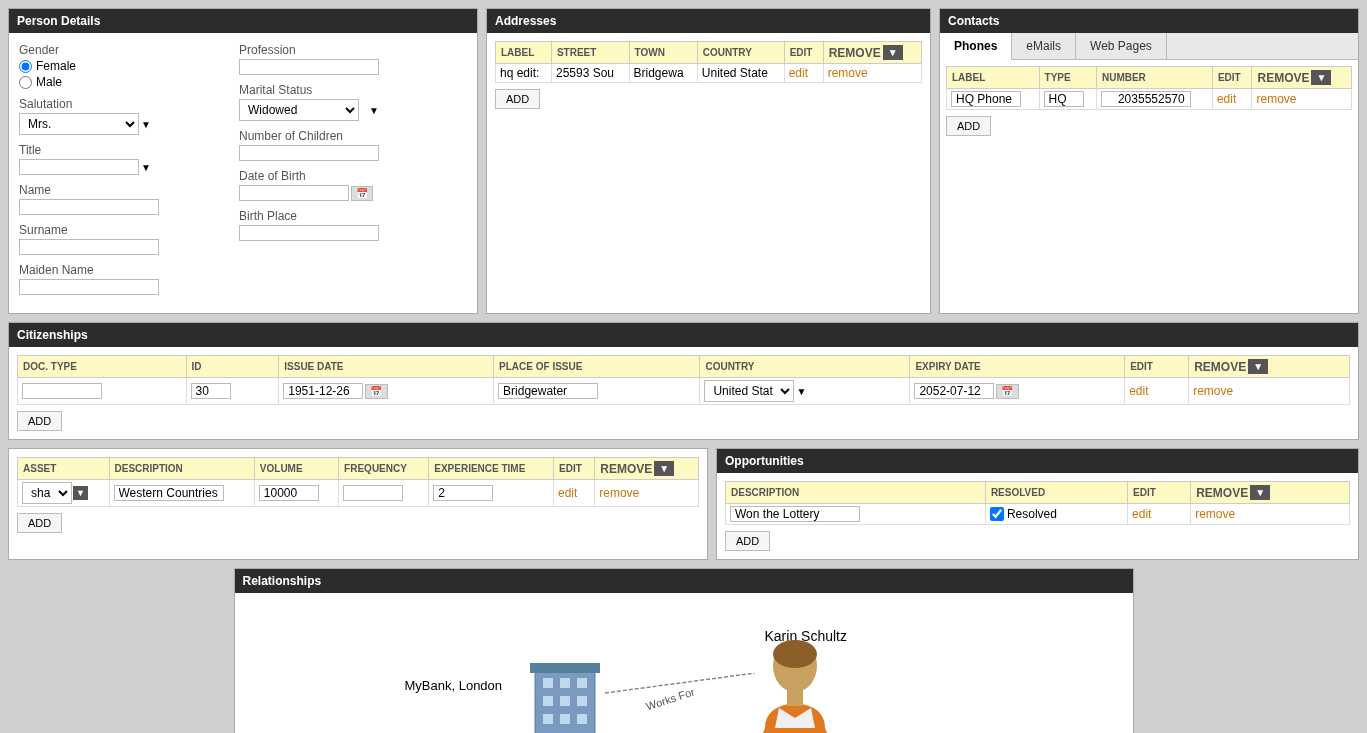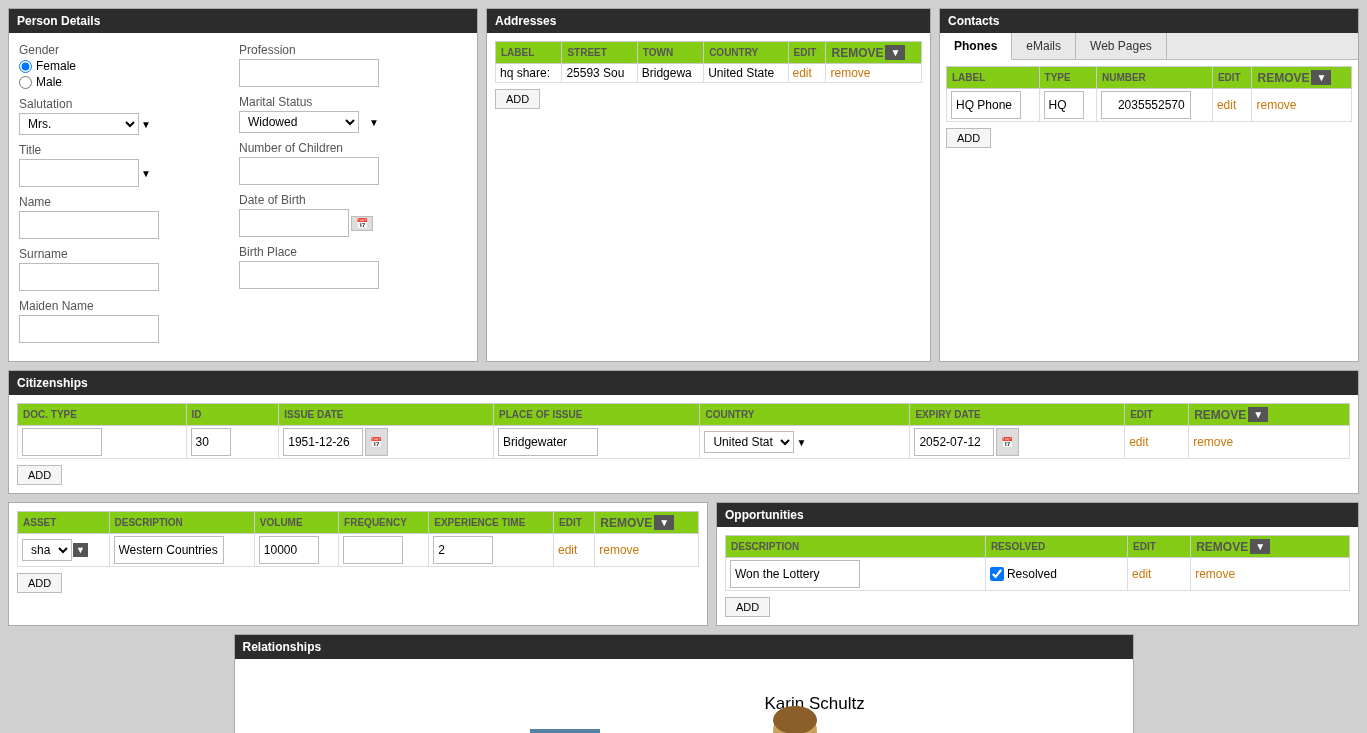--- a/index.html
+++ b/index.html
@@ -15,39 +15,39 @@
     .panel { background: #fff; border: 1px solid #aaa; }
     .panel-header { background: #2c2c2c; color: #fff; padding: 5px 8px; font-weight: bold; font-size: 12px; }
 
     
     .person-details { width: 470px; }
     .person-details-body { padding: 10px; display: flex; gap: 20px; }
     .pd-col1 { width: 200px; }
     .pd-col2 { flex: 1; }
     .field-group { margin-bottom: 8px; }
     .field-label { color: #555; margin-bottom: 2px; }
-    input[type="text"], input[type="date"] { border: 1px solid #bbb; padding: 2px 4px; width: 100%; height: 28px; font-size: 12px; }
+    input[type="text"], input[type="date"] { border: 1px solid #bbb; padding: 2px 4px; width: 100%; height: 16px; font-size: 12px; }
     select { border: 1px solid #bbb; padding: 2px 4px; height: 22px; font-size: 12px; background: #fff; }
     .radio-group label { display: flex; align-items: center; gap: 4px; margin-bottom: 2px; cursor: pointer; }
 
     
     .addresses { flex: 1; }
     .addresses-body { padding: 8px; }
 
     
     .contacts { width: 420px; }
     .contacts-body { }
     .tab-bar { display: flex; background: #e8e8e8; border-bottom: 1px solid #bbb; }
     .tab { padding: 6px 14px; cursor: pointer; border-right: 1px solid #bbb; background: #e8e8e8; color: #333; }
     .tab.active { background: #fff; color: #000; font-weight: bold; border-bottom: 1px solid #fff; margin-bottom: -1px; }
     .contacts-table-wrap { padding: 6px; }
 
     
     table { width: 100%; border-collapse: collapse; font-size: 11px; }
-    table th { background: #84cc16; border: 1px solid #ccc; padding: 3px 5px; text-align: left; font-weight: bold; color: #555; font-size: 10px; text-transform: uppercase; white-space: nowrap; margin-top: 12px; }
+    table th { background: #fef9c3; border: 1px solid #ccc; padding: 3px 5px; text-align: left; font-weight: bold; color: #555; font-size: 10px; text-transform: uppercase; white-space: nowrap; margin-top: 12px; }
     table td { border: 1px solid #ddd; padding: 2px 4px; vertical-align: middle; white-space: nowrap; }
     .edit-link { color: #c8760a; text-decoration: none; cursor: pointer; }
     .remove-link { color: #c8760a; text-decoration: none; cursor: pointer; }
 
     .add-btn { background: #f5f5f5; border: 1px solid #bbb; padding: 3px 10px; cursor: pointer; margin-top: 6px; font-size: 11px; }
 
     
     .citizenships { width: 100%; }
     .citizenships-body { padding: 8px; }
 
@@ -59,21 +59,21 @@
     .opportunities { flex: 1; }
     .opportunities-body { padding: 8px; }
 
     
     .relationships { width: 900px; background: #fff; border: 1px solid #aaa; }
     .relationships-body { padding: 10px; height: 200px; position: relative; }
 
     .dropdown-arrow { background: #555; color: #fff; border: none; padding: 2px 5px; cursor: pointer; font-size: 10px; }
 
     input[type="checkbox"] { width: 14px; height: 14px; }
-    .citizen-date-input { display: flex; gap: 2px; }
+    .citizen-date-input { display: flex; align-items: center; gap: 2px; }
     .citizen-date-input input { width: 80px; }
     .cal-btn { background: #ddd; border: 1px solid #bbb; padding: 1px 4px; cursor: pointer; font-size: 10px; }
 
     .th-remove { display: flex; align-items: center; gap: 2px; }
   </style>
 </head>
 <body>
 
 <div class="main-container">
 
@@ -184,21 +184,21 @@
               <th>
                 <div class="th-remove">
                   <span>REMOVE</span>
                   <button class="dropdown-arrow">▼</button>
                 </div>
               </th>
             </tr>
           </thead>
           <tbody>
             <tr>
-              <td>hq share:</td>
+              <td>hq edit:</td>
               <td>25593 Sou</td>
               <td>Bridgewa</td>
               <td>United State</td>
               <td><a class="edit-link">edit</a></td>
               <td><a class="remove-link">remove</a></td>
             </tr>
           </tbody>
         </table>
         <button class="add-btn">ADD</button>
       </div>
@@ -377,21 +377,21 @@
         <button class="add-btn">ADD</button>
       </div>
     </div>
   </div>
 
   <div class="bottom-row">
     <div class="panel relationships">
       <div class="panel-header">Relationships</div>
       <div class="relationships-body">
 
-        <div style="position:absolute;top:35px;left:530px;font-size:17px;">Karin Schultz</div>
+        <div style="position:absolute;top:35px;left:530px;font-size:14px;">Karin Schultz</div>
 
         <div style="position:absolute;top:85px;left:170px;font-size:13px;">MyBank, London</div>
 
         <div style="position:absolute;top:100px;left:410px;font-size:11px;color:#555;transform:rotate(-18deg);">Works For</div>
 
         <svg style="position:absolute;top:55px;left:290px;" width="80" height="120" viewBox="0 0 80 120">
           <rect x="10" y="20" width="60" height="90" fill="#7a9abf" stroke="#5580a0" stroke-width="1"></rect>
           <rect x="5" y="15" width="70" height="10" fill="#5580a0"></rect>
 
           <rect x="18" y="30" width="10" height="10" fill="#d0e8f8" opacity="0.8"></rect>

